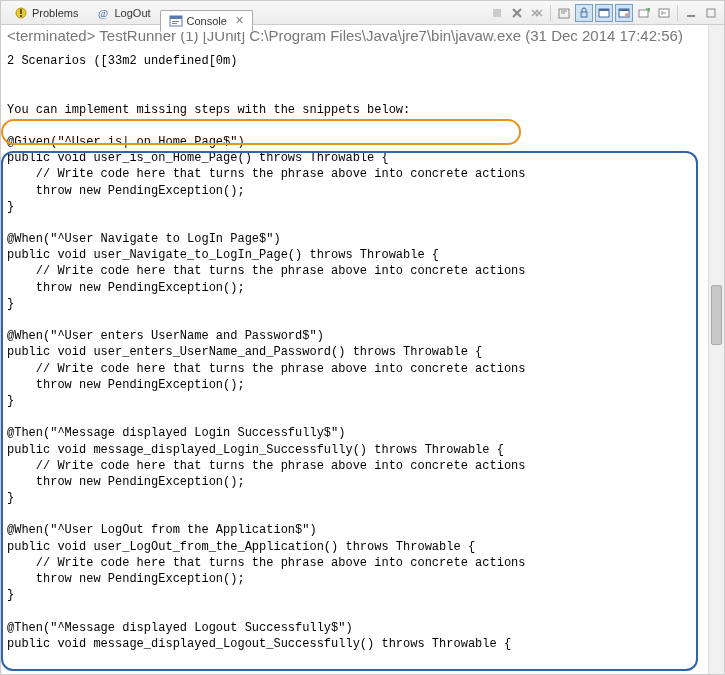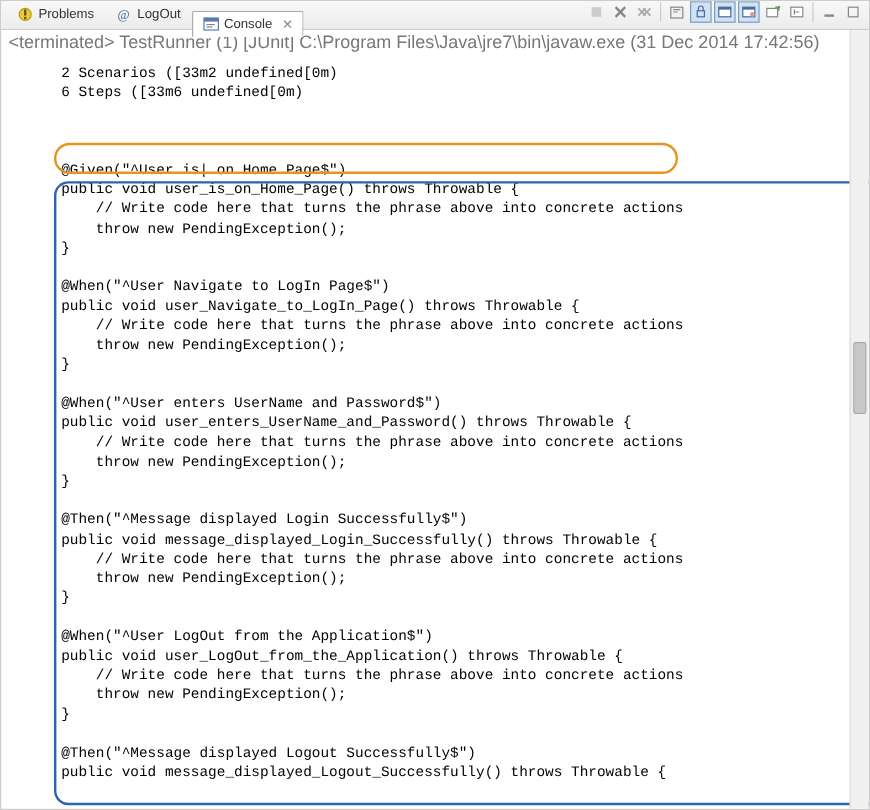--- a/index.html
+++ b/index.html
@@ -8,21 +8,21 @@
       font-size: 11px;
       background: #fff;
       width: 725px;
       height: 675px;
       overflow: hidden;
       border: 1px solid #ccc;
       position: relative;
     }
     .tabbar {
       display: flex;
-      align-items: flex-start;
+      align-items: center;
       height: 24px;
       background: linear-gradient(#f8f8f8, #ececec);
       border-bottom: 1px solid #ccc;
       padding-left: 4px;
     }
     .tab {
       display: flex;
       align-items: center;
       gap: 4px;
       padding: 3px 8px;
@@ -65,21 +65,20 @@
     }
     .console-area {
       position: relative;
       padding: 6px;
       font-family: "Courier New", monospace;
       font-size: 12px;
       line-height: 1.35;
       color: #000;
       height: calc(100% - 44px);
       overflow: hidden;
-      margin-left: 44px;
     }
     .highlight-orange {
       position: absolute;
       border: 2px solid #e6941e;
       border-radius: 14px;
       pointer-events: none;
     }
     .highlight-blue {
       position: absolute;
       border: 2px solid #2f64a8;
@@ -213,23 +212,23 @@
           <rect x="2" y="2" width="8" height="8" fill="none" stroke="#888"></rect>
         </svg>
       </div>
   </div>
 </div>
 
 <div class="status-line">&lt;terminated&gt; TestRunner (1) [JUnit] C:\Program Files\Java\jre7\bin\javaw.exe (31 Dec 2014 17:42:56)</div>
 
 <div class="console-area">
   <pre>2 Scenarios ([33m2 undefined[0m)</pre>
-  <pre>6 Steps ([33m6 undefined[0m)</pre>
-  <pre> </pre>
-  <pre> </pre>
+  <pre> </pre>
+  <pre> </pre>
+  <pre>You can implement missing steps with the snippets below:</pre>
   <pre> </pre>
   <pre>@Given("^User is| on Home Page$")
 public void user_is_on_Home_Page() throws Throwable {
     // Write code here that turns the phrase above into concrete actions
     throw new PendingException();
 }</pre>
   <pre> </pre>
   <pre>@When("^User Navigate to LogIn Page$")
 public void user_Navigate_to_LogIn_Page() throws Throwable {
     // Write code here that turns the phrase above into concrete actions

